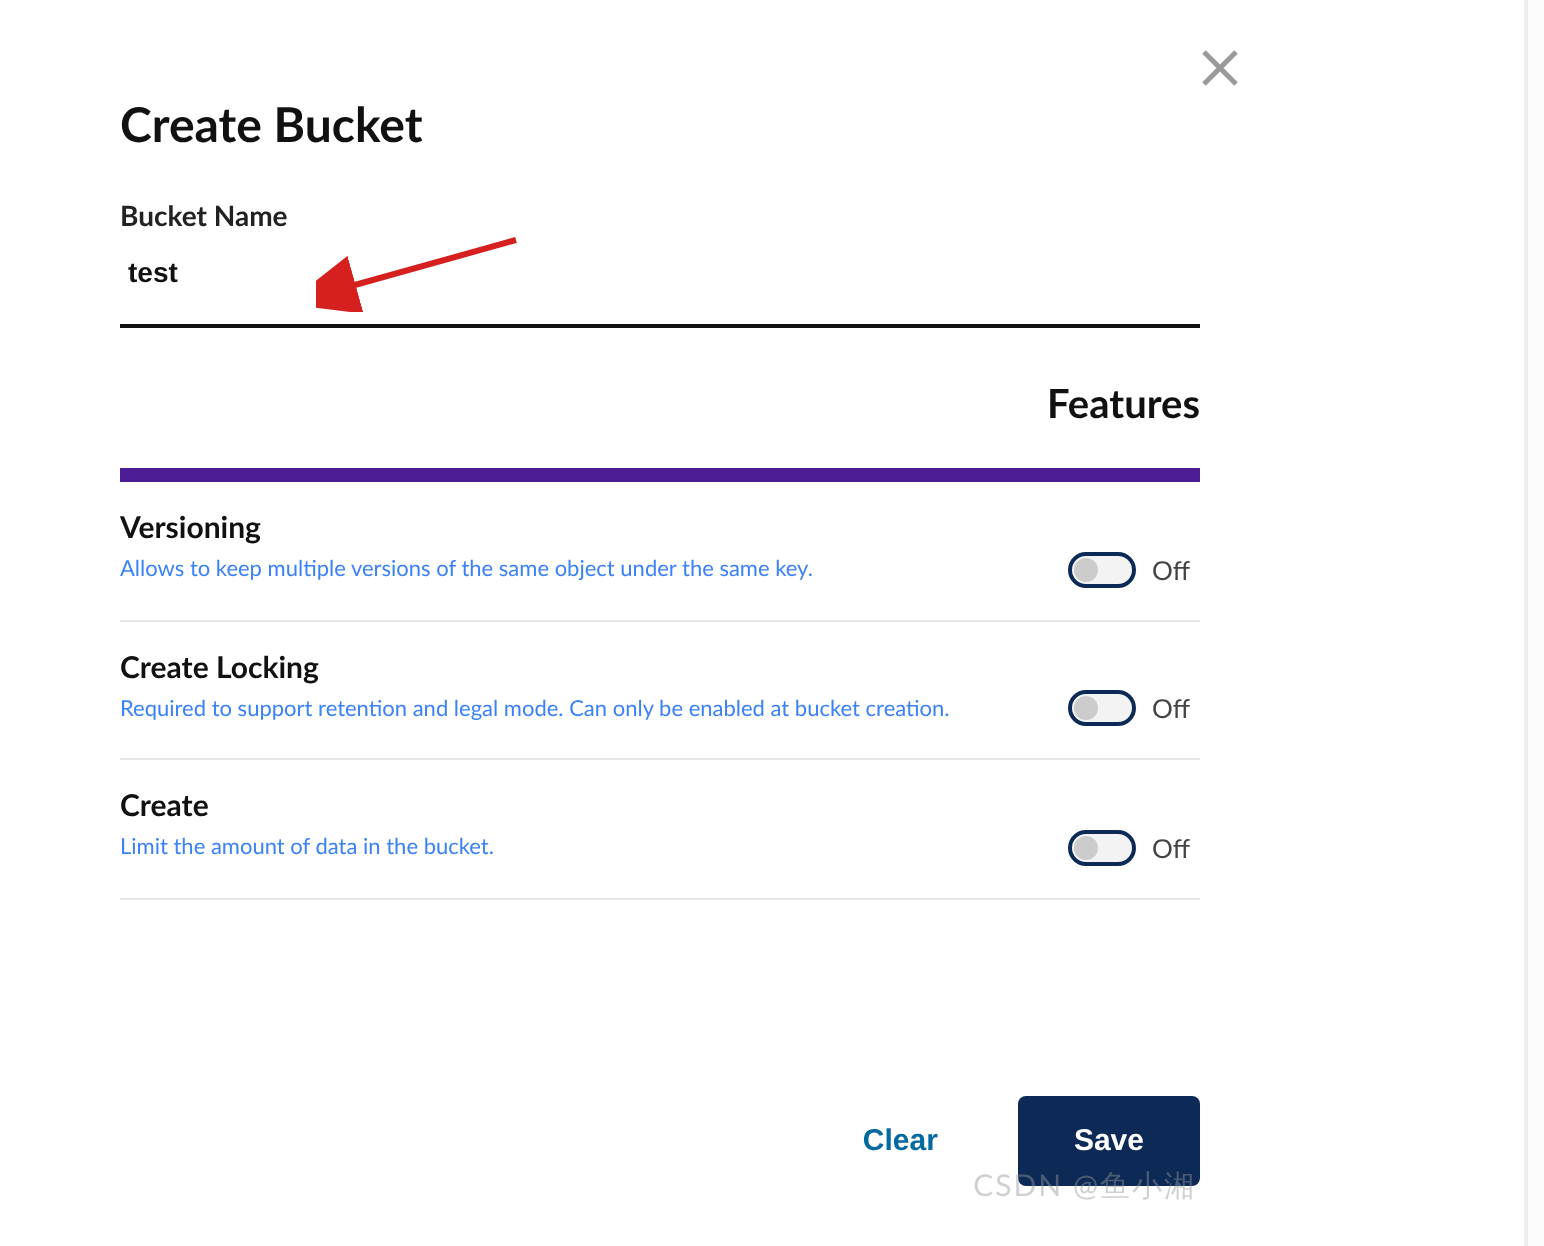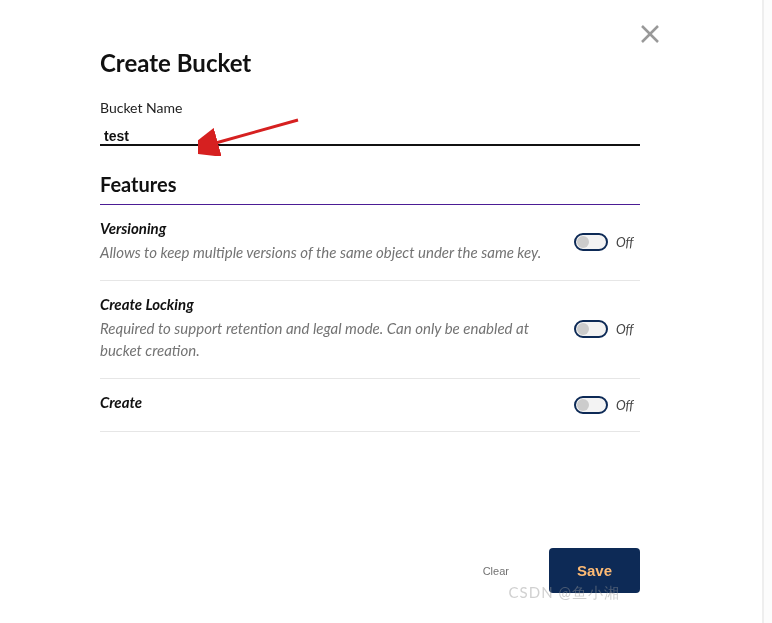--- a/index.html
+++ b/index.html
@@ -10,21 +10,20 @@
       height: 623px;
       position: relative;
       overflow: hidden;
     }
     .panel {
       background: #fff;
       width: 660px;
       height: 623px;
       padding: 48px 60px 30px 60px;
       position: relative;
-      margin-left: 40px;
     }
     .right-edge {
       position: absolute;
       right: 0;
       top: 0;
       width: 10px;
       height: 100%;
       background: #fcfcfc;
       box-shadow: inset 2px 0 0 #eee;
     }
@@ -38,73 +37,73 @@
     }
     .close-btn svg { display: block; }
     .title {
       font-size: 24px;
       font-weight: 700;
       color: #111;
       margin-bottom: 22px;
     }
     .field-label {
       font-size: 14px;
-      font-weight: 400;
+      font-weight: 700;
       color: #222;
       margin-bottom: 6px;
     }
     .text-input {
       width: 100%;
       border: none;
       border-bottom: 2px solid #111;
-      padding: 6px 4px 0 4px;
+      padding: 6px 4px 18px 4px;
       font-size: 14px;
       font-weight: 600;
       color: #111;
       outline: none;
       background: transparent;
     }
     .input-wrap { position: relative; margin-bottom: 26px; }
     .arrow {
       position: absolute;
       left: 98px;
       top: -6px;
       pointer-events: none;
     }
     .section-title {
       font-size: 20px;
       font-weight: 700;
       color: #111;
-      padding-bottom: 8px;
-      border-bottom: 1px solid #4c1d95;
+      padding-bottom: 20px;
+      border-bottom: 7px solid #4c1d95;
+      text-align: right;
     }
     .warning {
       color: #b92125;
       font-size: 12.5px;
       padding: 12px 0 14px 0;
     }
     .feature {
       border-bottom: 1px solid #e6e6e6;
       padding: 14px 0 16px 0;
       display: flex;
-      align-items: center;
+      align-items: flex-end;
       gap: 20px;
-      font-style: italic;
     }
     .feature:last-of-type { border-bottom: none; }
     .feature-text { flex: 1; }
     .feature-name {
       font-size: 15px;
       font-weight: 700;
       color: #111;
       margin-bottom: 4px;
     }
     .feature-desc {
-      font-size: 15px;
-      color: #737373;
+      font-size: 11px;
+      color: #3b82f6;
       line-height: 1.5;
     }
     .toggle-wrap {
       display: flex;
       align-items: center;
       gap: 8px;
       padding-top: 2px;
     }
     .toggle {
       width: 34px;
@@ -134,40 +133,40 @@
       position: absolute;
       bottom: 30px;
       right: 60px;
       display: flex;
       gap: 32px;
       align-items: center;
     }
     .btn-clear {
       background: none;
       border: none;
-      font-size: 11px;
-      font-weight: 400;
-      color: #737373;
+      font-size: 15px;
+      font-weight: 700;
+      color: #0369a1;
       cursor: pointer;
       padding: 12px 8px;
     }
     .btn-save {
       background: #0d2a56;
       border: none;
-      color: #fdba74;
+      color: #ffffff;
       font-size: 15px;
       font-weight: 600;
       padding: 14px 28px;
       border-radius: 4px;
       cursor: pointer;
     }
     .watermark {
       position: absolute;
       bottom: 20px;
-      right: 80px;
+      right: 62px;
       color: rgba(150,150,150,0.45);
       font-size: 15px;
       letter-spacing: 1px;
       pointer-events: none;
     }
   </style>
 </head>
 <body>
 
 <div class="panel">
@@ -214,20 +213,21 @@
     </div>
     <div class="toggle-wrap">
       <div class="toggle"></div>
       <span class="toggle-label">Off</span>
     </div>
   </div>
 
   <div class="feature">
     <div class="feature-text">
       <div class="feature-name">Create</div>
+      <div class="feature-desc">Limit the amount of data in the bucket.</div>
     </div>
     <div class="toggle-wrap">
       <div class="toggle"></div>
       <span class="toggle-label">Off</span>
     </div>
   </div>
 
   <div class="actions">
     <button class="btn-clear">Clear</button>
     <button class="btn-save">Save</button>

